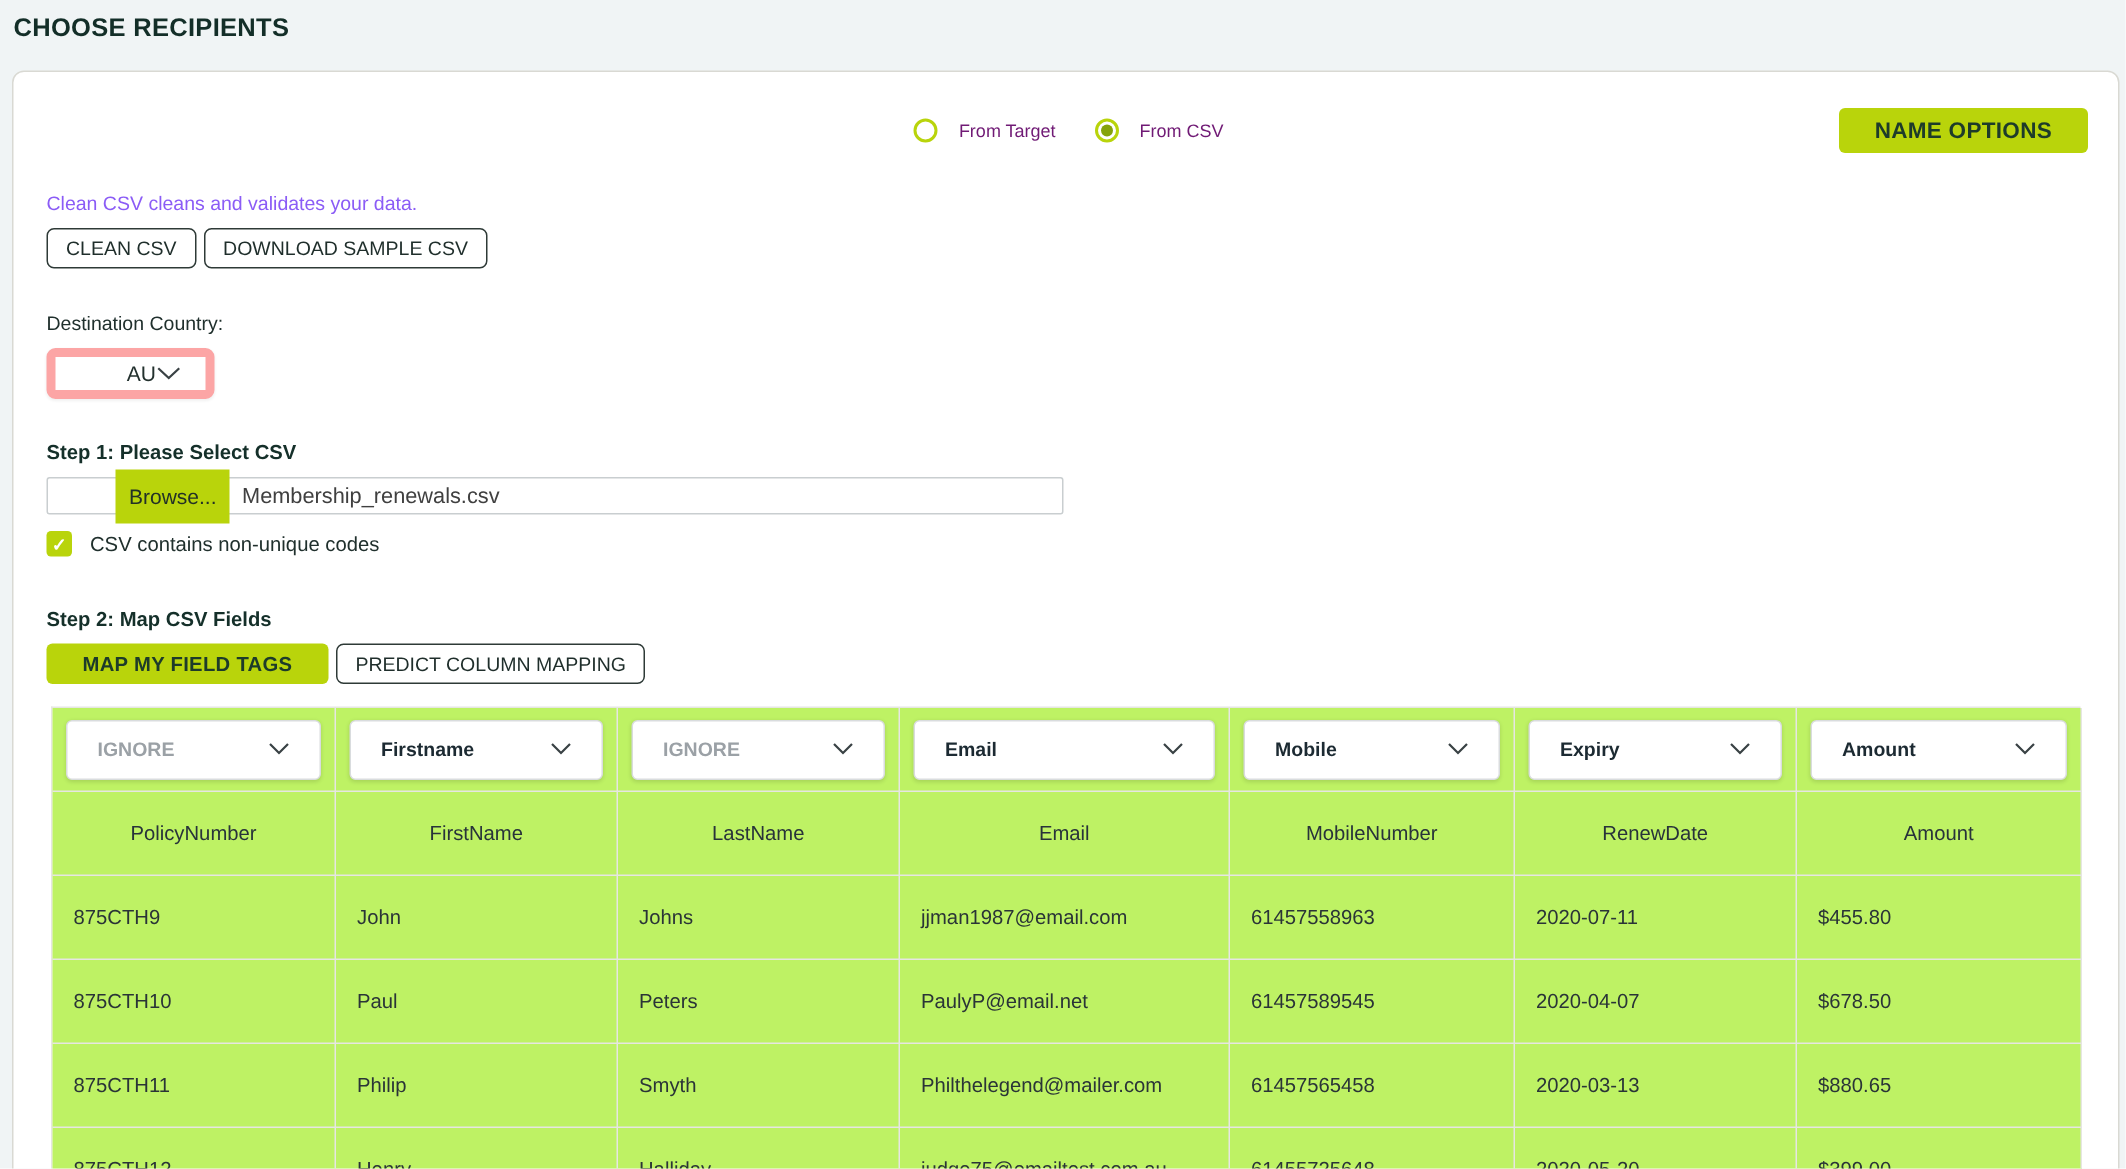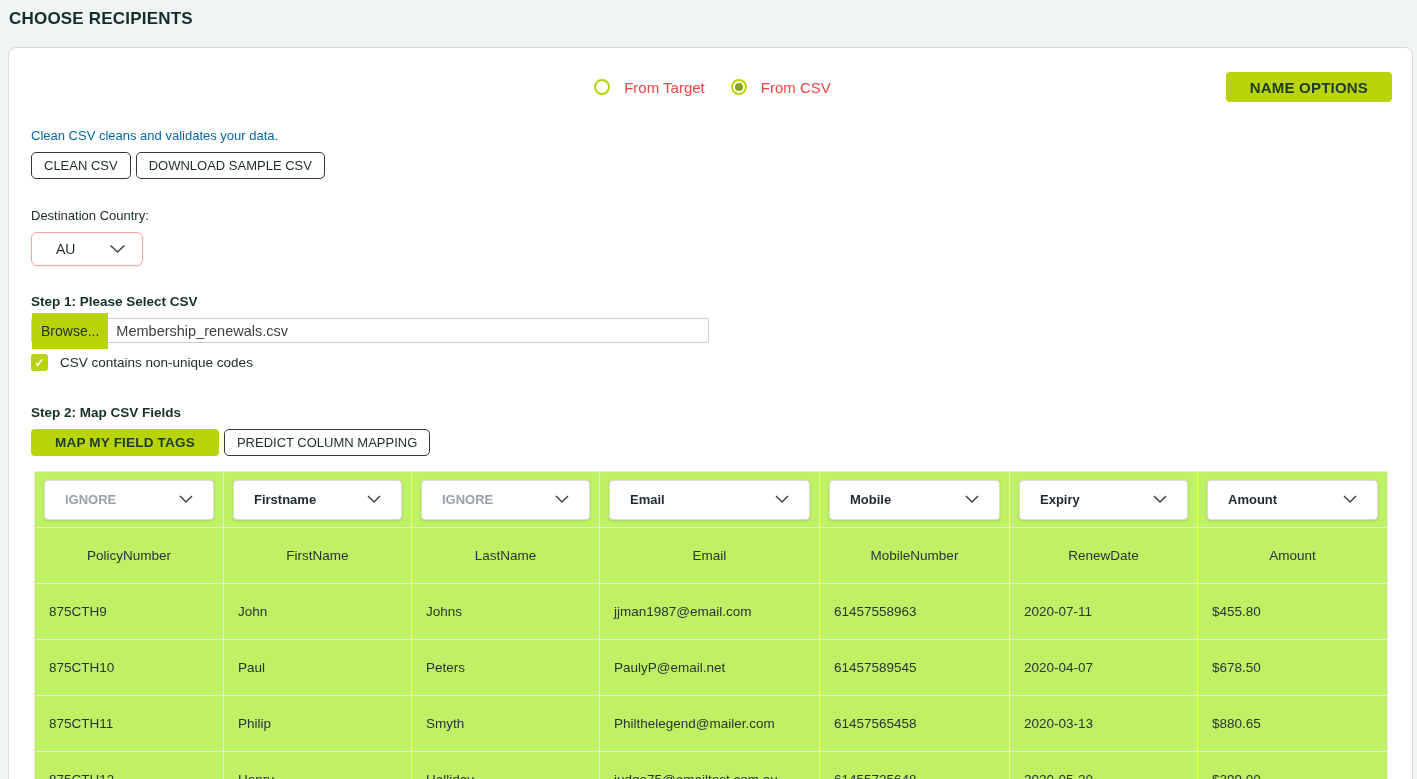--- a/index.html
+++ b/index.html
@@ -24,55 +24,55 @@
   .radio-group { display:flex; justify-content:center; align-items:center; gap:26px; height:30px; }
   .radio-option { display:flex; align-items:center; gap:14px; cursor:pointer; }
   .radio-circle {
     width:16px; height:16px; border-radius:50%;
     border:2px solid #b9d40b; background:#fff;
     display:inline-flex; align-items:center; justify-content:center;
   }
   .radio-option.selected .radio-circle::after {
     content:""; width:8px; height:8px; border-radius:50%; background:#85a30a; display:block;
   }
-  .radio-label { font-size:15px; color:#ef4444; }
+  .radio-label { font-size:12px; color:#701a75; }
   .btn-lime {
     background:#b9d40b; color:#1d3b2a; border:none; border-radius:4px;
     font-family:"Liberation Sans", sans-serif;
     font-size:14px; font-weight:bold; letter-spacing:.2px;
     padding:0 24px; height:30px; cursor:pointer;
   }
   .name-options { position:absolute; right:2px; top:0; height:30px; font-size:15px; }
   
-  .hint { margin-top:26px; font-size:13px; color:#0369a1; }
+  .hint { margin-top:26px; font-size:13px; color:#8b5cf6; }
   .btn-row { margin-top:9px; display:flex; gap:5px; }
   .btn-outline {
     background:#fff; color:#1f2e2b; border:1.5px solid #2e3a37; border-radius:5px;
     font-family:"Liberation Sans", sans-serif;
     font-size:13px; padding:0 12px; height:27px; cursor:pointer;
   }
   
   .field-label { margin-top:29px; font-size:13px; color:#20302d; }
   .country-select {
     margin-top:9px; width:112px; height:34px;
-    border:1px solid #fca5a5; border-radius:6px; background:#fff;
+    border:6px solid #fca5a5; border-radius:6px; background:#fff;
     box-shadow:0 1px 2px rgba(0,0,0,.06);
-    display:flex; align-items:center; justify-content:space-between;
+    display:flex; align-items:center; justify-content:flex-end;
     padding:0 16px 0 24px; cursor:pointer; font-size:14px; color:#23312e;
   }
   
   .step-label { margin-top:28px; font-size:13.5px; font-weight:bold; color:#15302a; }
   .file-input {
     margin-top:9px; width:678px; height:25px;
     border:1px solid #c9ced0; border-radius:2px; background:#fff;
     display:flex; align-items:center; cursor:pointer;
   }
   .browse-btn {
     background:#b9d40b; color:#233127; height:100%; padding:18px 9px;
-    display:flex; align-items:center; font-size:14px; cursor:pointer; white-space:nowrap;
+    display:flex; align-items:center; font-size:14px; cursor:pointer; white-space:nowrap;margin-left:45px;
   }
   .filename { font-size:14.5px; color:#404040; padding-left:8px; }
   .checkbox-row { margin-top:11px; display:flex; align-items:center; gap:12px; }
   .checkbox {
     width:17px; height:17px; border-radius:3px; background:#b9d40b;
     display:inline-flex; align-items:center; justify-content:center;
     color:#fff; font-size:12px; font-weight:bold; cursor:pointer;
   }
   .checkbox-label { font-size:13.5px; color:#20302d; }
   .step2-label { margin-top:34px; }

